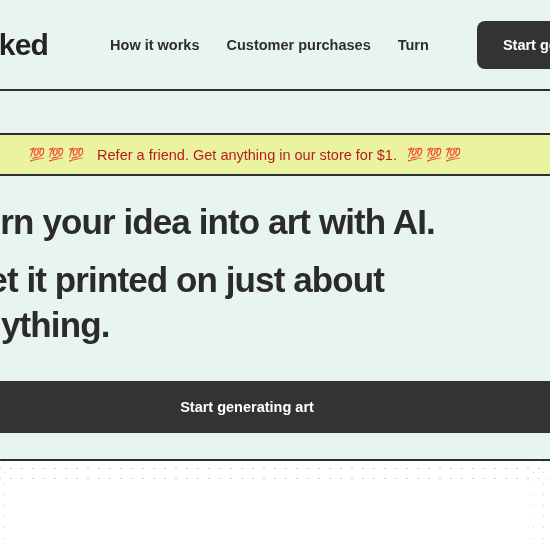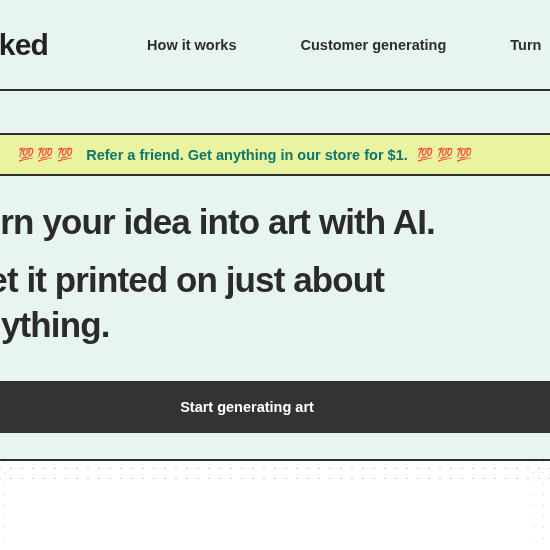--- a/index.html
+++ b/index.html
@@ -57,21 +57,20 @@
     white-space: nowrap;
   }
 
   .nav-link {
     font-size: 14.5px;
     font-weight: 700;
     color: #2e2e2e;
     text-decoration: none;
     white-space: nowrap;
     cursor: pointer;
-    margin-left: 37px;
   }
 
   .nav-cta {
     margin-left: 21px;
     background: #333333;
     color: #ffffff;
     font-size: 14.5px;
     font-weight: 700;
     border: none;
     border-radius: 8px;
@@ -101,22 +100,22 @@
   }
 
   .promo-emojis {
     font-size: 13px;
     letter-spacing: 3px;
     line-height: 1;
   }
 
   .promo-text {
     font-size: 14.5px;
-    font-weight: 700;
-    color: #0f766e;
+    font-weight: 400;
+    color: #b91c1c;
     white-space: nowrap;
   }
 
   
   .hero {
     background: #e8f4ef;
     padding: 24px 18px 0 18px;
     height: 205px;
   }
 
@@ -195,21 +194,21 @@
 
 <div class="page">
 
   <header class="header">
     <div class="header-inner">
 
       <div class="logo">Naked</div>
 
       <nav class="nav">
         <a class="nav-link">How it works</a>
-        <a class="nav-link">Customer generating</a>
+        <a class="nav-link">Customer purchases</a>
         <a class="nav-link">Turn</a>
         <button class="nav-cta">Start generating art</button>
       </nav>
 
     </div>
   </header>
 
   <div class="gap-strip"></div>
 
   <div class="promo">

